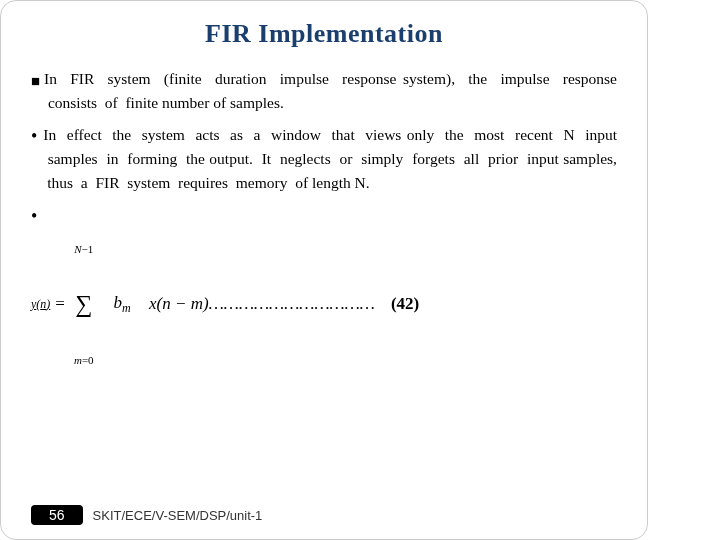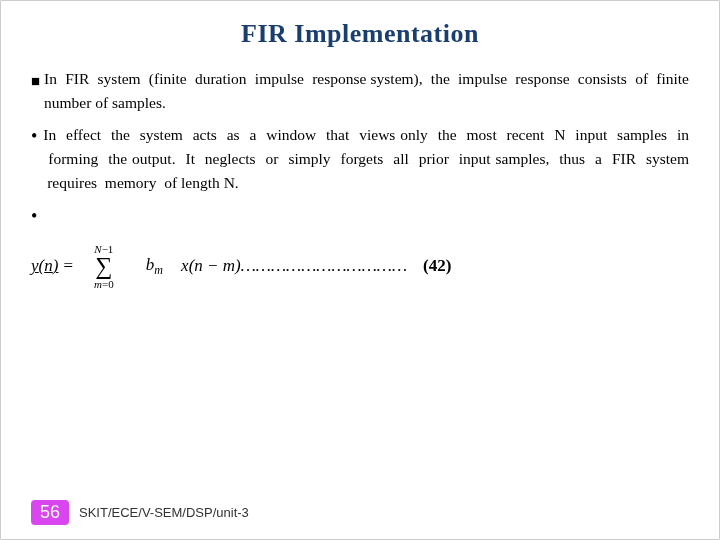--- a/index.html
+++ b/index.html
@@ -6,24 +6,24 @@
 
     body {
       width: 720px;
       height: 540px;
       background: #fff;
       font-family: "Times New Roman", Times, serif;
       overflow: hidden;
     }
 
     .slide {
-      width: 720px;
+      width: 648px;
       height: 540px;
       background: #fff;
-      border-radius: 1px;
+      border-radius: 16px;
       border: 1px solid #ccc;
       display: flex;
       flex-direction: column;
       padding: 18px 30px 14px 30px;
       position: relative;
     }
 
     .title {
       text-align: center;
       font-size: 26px;
@@ -54,25 +54,25 @@
     }
 
     .footer {
       display: flex;
       align-items: center;
       margin-top: 8px;
       gap: 10px;
     }
 
     .page-num {
-      background: #d946ef;
+      background: #000000;
       color: #fff;
       border-radius: 4px;
-      padding: 2px 9px;
-      font-size: 18px;
+      padding: 2px 18px;
+      font-size: 14px;
       font-family: Arial, sans-serif;
       font-style: normal;
     }
 
     .footer-text {
       font-size: 13px;
       color: #333;
       font-family: Arial, sans-serif;
     }
 
@@ -126,41 +126,41 @@
         samples, &nbsp;thus &nbsp;a &nbsp;FIR &nbsp;system &nbsp;requires &nbsp;memory &nbsp;of
         length N.
       </span>
     </div>
 
     <div class="bullet-item">
       <span class="round-bullet">•</span>
     </div>
 
     <div class="eq-wrapper">
-      <span style="font-style:italic; font-size:17px;text-decoration:underline;">
+      <span style="font-style:italic; font-size:12px;text-decoration:underline;">
         <i>y</i>(<i>n</i>)
       </span>
       <span style="margin:0 5px; font-style:normal; font-size:17px;">=</span>
 
-      <span style="display:inline-flex; flex-direction:column; align-items:center; vertical-align:middle; margin:0 16px;">
+      <span style="display:inline-flex; flex-direction:column; align-items:center; vertical-align:middle; margin:0 4px;gap:38px;">
         <span style="font-size:11px; font-style:normal; line-height:1.1;"><i>N</i>−1</span>
         <span style="font-size:24px; line-height:0.95;">∑</span>
         <span style="font-size:11px; font-style:normal; line-height:1.1;"><i>m</i>=0</span>
       </span>
       <span style="font-style:italic; font-size:17px; margin-left:16px;">
         <i>b</i><sub style="font-size:12px;"><i>m</i></sub>
       </span>
       <span style="font-style:italic; font-size:17px; margin-left:14px;">
         &nbsp;<i>x</i>(<i>n</i> − <i>m</i>)……………………………
       </span>
       <span style="font-weight:bold; font-style:normal; font-size:17px; margin-left:16px;">
         (42)
       </span>
     </div>
 
   </div>
 
   <div class="footer">
     <span class="page-num">56</span>
-    <span class="footer-text">SKIT/ECE/V-SEM/DSP/unit-3</span>
+    <span class="footer-text">SKIT/ECE/V-SEM/DSP/unit-1</span>
   </div>
 
 </div>
 
 </body></html>

